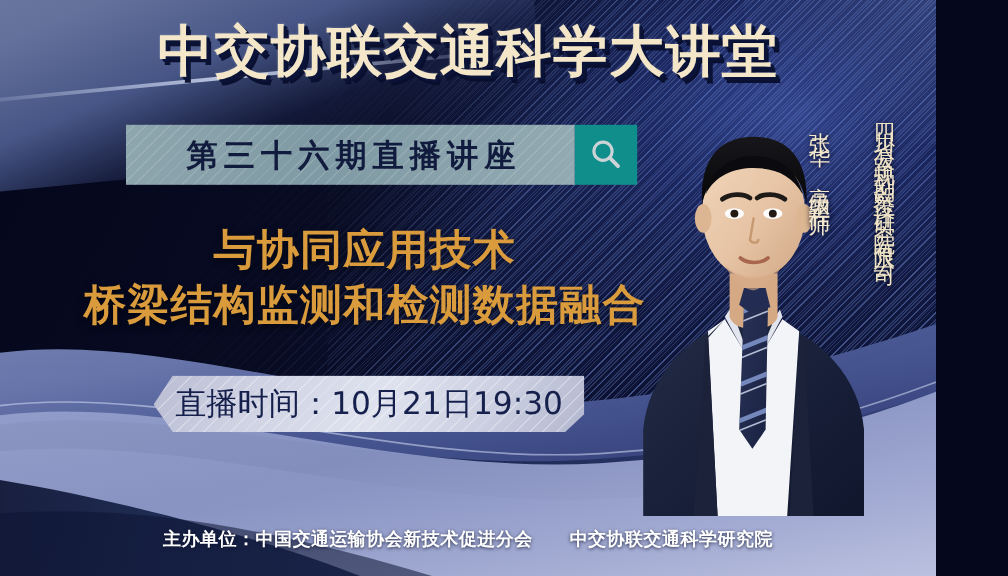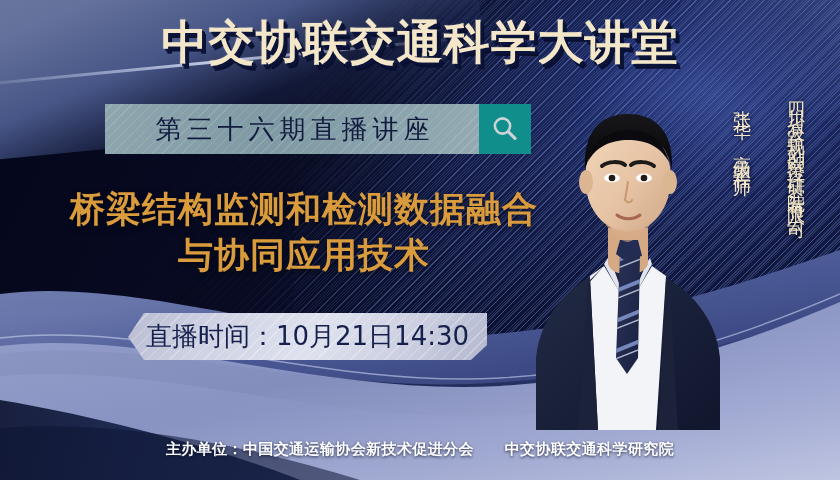--- a/index.html
+++ b/index.html
@@ -1,21 +1,21 @@
 <!DOCTYPE html>
 <html><head>
 <meta charset="utf-8">
 <style>
   * { margin:0; padding:0; box-sizing:border-box; }
   html,body { width:840px; height:480px; background:#05081c; overflow:hidden; }
   body { font-family:"Liberation Sans", sans-serif; }
 
   #poster {
     position:relative;
-    width:840px; height:480px;
+    width:780px; height:480px;
     overflow:hidden;
     background:#14532d;
   }
 
   
   .bg-base{
     position:absolute; inset:0;
     background:
       radial-gradient(120% 90% at 78% 18%, #1d2a63 0%, #141c48 32%, #0b1030 62%, #080b22 100%);
   }
@@ -92,20 +92,21 @@
     background:
       repeating-linear-gradient(-45deg, rgba(255,255,255,0.13) 0 1px, rgba(255,255,255,0) 1px 7px),
       linear-gradient(100deg,#8ea6ae 0%,#7f9aa4 45%,#93aab2 100%);
     display:flex; align-items:center; justify-content:center;
   }
   .sub-banner-text{
     font-family:"DejaVu Sans","Liberation Sans",sans-serif;
     font-size:26px; letter-spacing:5px;
     color:#111b3e;
     padding-left:6px;
+    font-weight:bold;
   }
   .sub-banner-icon{
     width:52px;
     background:#0f8e8b;
     display:flex; align-items:center; justify-content:center;
   }
   .sub-banner-icon svg{ display:block; }
 
   
   .headline{
@@ -329,26 +330,26 @@
     </div>
     <div class="sub-banner-icon">
       <svg width="30" height="30" viewBox="0 0 30 30">
         <circle cx="12.5" cy="12" r="7.6" fill="none" stroke="#ccd3d6" stroke-width="2.6"></circle>
         <line x1="18.2" y1="17.6" x2="25" y2="24.4" stroke="#ccd3d6" stroke-width="3.2" stroke-linecap="round"></line>
       </svg>
     </div>
   </div>
 
   <div class="headline">
+    <div>与协同应用技术</div>
     <div>桥梁结构监测和检测数据融合</div>
-    <div>与协同应用技术</div>
   </div>
 
   <div class="time-pill">
-    <span class="time-text">直播时间：10月21日14:30</span>
+    <span class="time-text">直播时间：10月21日19:30</span>
   </div>
 
   <div class="vtext vtext-name">张二华  高级工程师</div>
   <div class="vtext vtext-company">四川省公路规划勘察设计研究院有限公司</div>
 
   <div class="footer">主办单位：中国交通运输协会新技术促进分会　　中交协联交通科学研究院</div>
 
 </div>
 
 </body></html>

